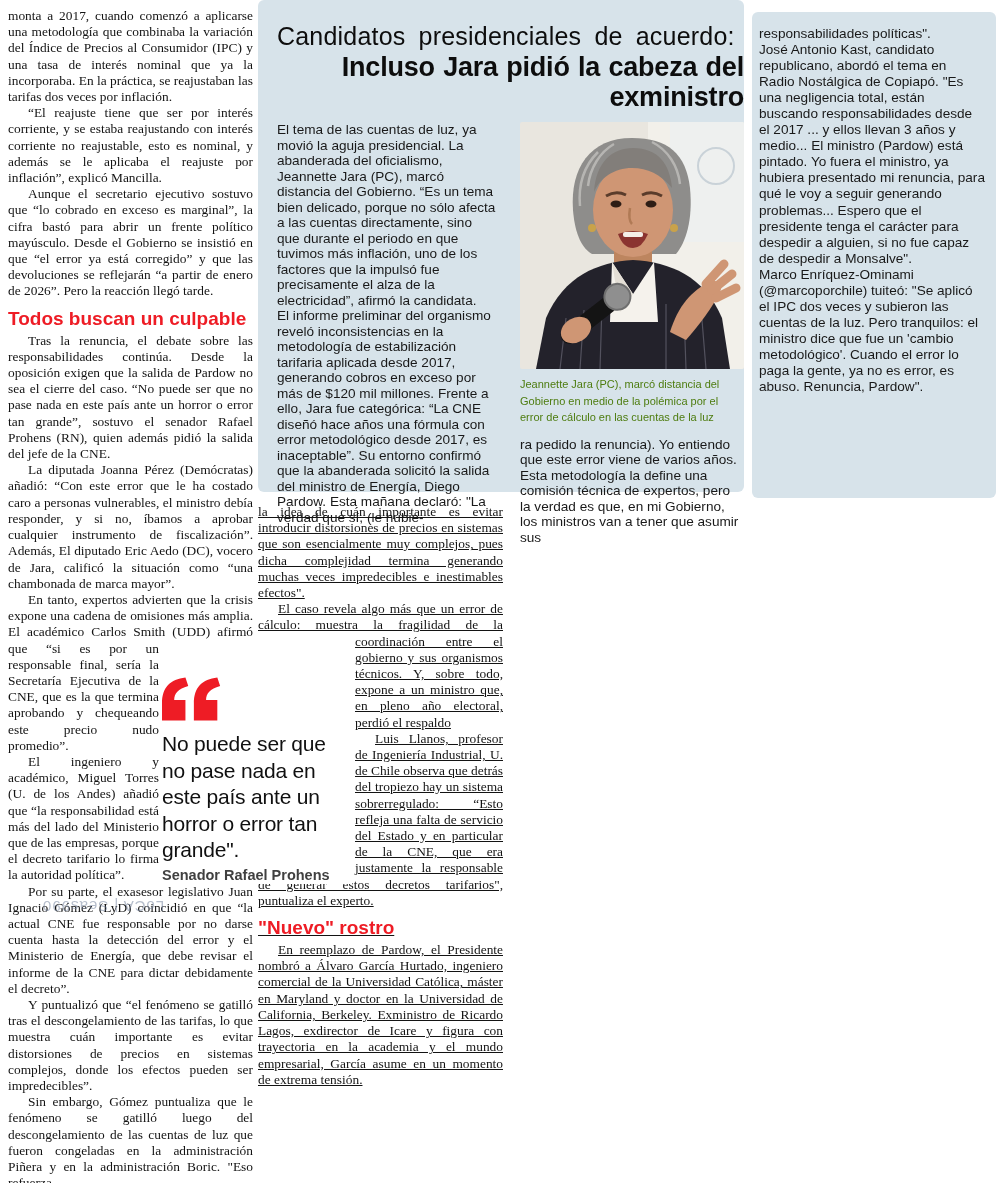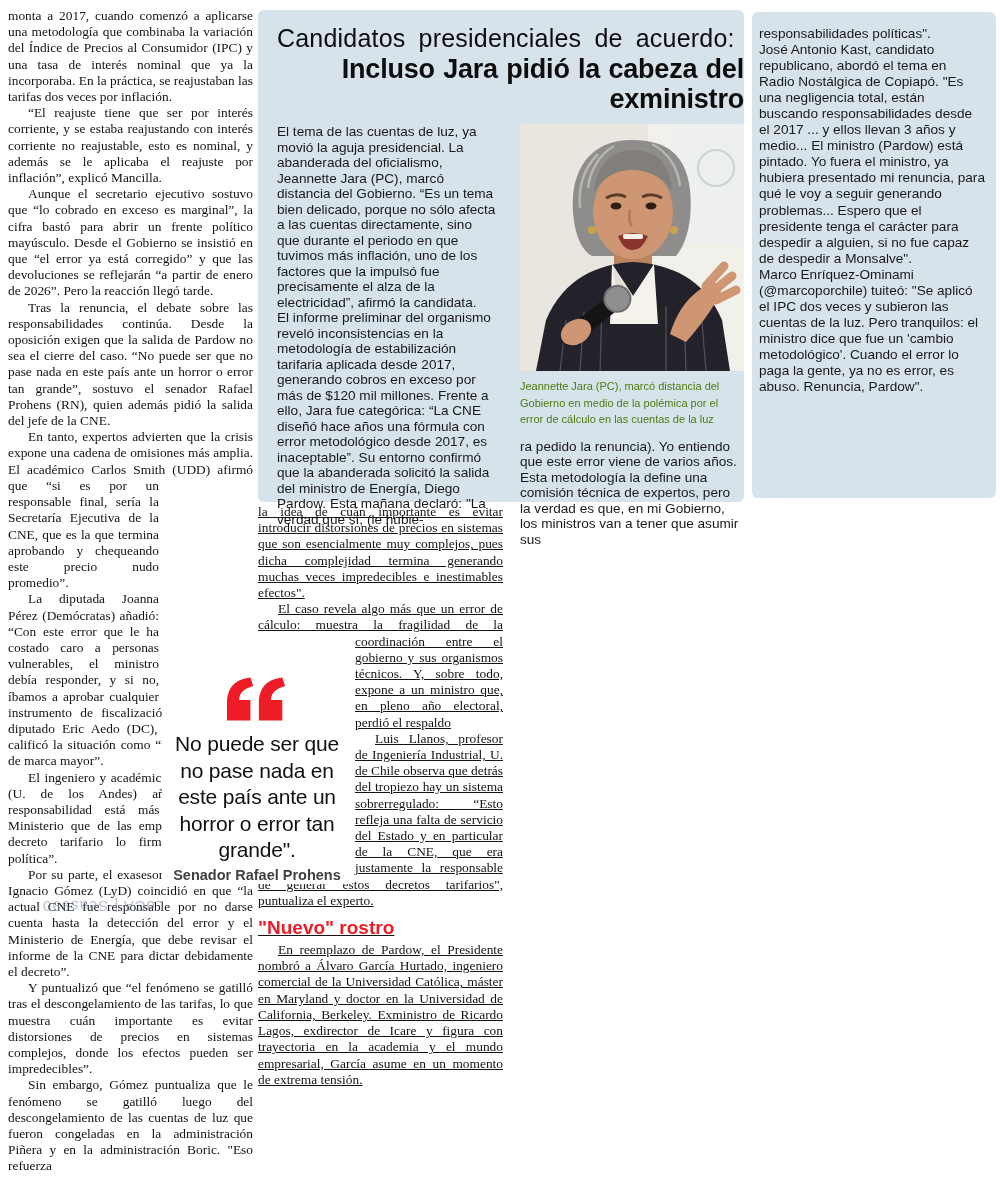--- a/index.html
+++ b/index.html
@@ -14,57 +14,58 @@
   .serif p{margin:0;}
   .ind{text-indent:20px;}
   .subhead{font-family:"Liberation Sans",sans-serif;font-weight:bold;font-size:19px;
            line-height:22px;color:#ee1c25;margin:8px 0 3px 0;text-indent:0;}
   .col-left{position:absolute;left:8px;top:8px;width:245px;}
   .col-mid{position:absolute;left:258px;top:504px;width:245px;text-decoration:underline;}
   .spacer-r{float:right;width:88px;height:225px;margin-left:6px;}
   .spacer-l{float:left;width:90px;height:240px;margin-right:7px;}
 
   
-  .feature-box{position:absolute;left:258px;top:10px;width:486px;height:492px;
-    background:#d7e3ea;border-radius:6px;box-sizing:border-box;padding:14px 0 0 19px;}
+  .feature-box{position:absolute;left:258px;top:0;width:486px;height:492px;
+    background:#d7e3ea;border-radius:6px;box-sizing:border-box;padding:22px 0 0 19px;}
   .kicker{font-size:25px;line-height:28px;color:#0d0d0d;word-spacing:6px;letter-spacing:.2px;}
   .headline{font-size:27px;line-height:30px;font-weight:bold;color:#0d0d0d;
     margin:2px 0 0 0;letter-spacing:-.2px;word-spacing:1px;text-align:right;}
   .feature-cols{display:flex;gap:24px;margin-top:10px;}
   .fcol1{width:224px;}
   .fcol2{width:224px;}
   .fbody{font-size:13.6px;line-height:15.5px;color:#191919;text-align:left;}
   figure.photo{margin:0;width:224px;height:247px;overflow:hidden;border-radius:2px;}
   figcaption{font-size:11px;line-height:16.6px;margin-top:7px;color:#4d7c0f;}
   .fcol2 .fbody{margin-top:11px;}
 
   
   .side-panel{position:absolute;left:752px;top:12px;width:244px;height:486px;
     background:#d7e3ea;border-radius:6px;box-sizing:border-box;padding:14px 11px 0 7px;}
   .side-panel p{font-size:13.6px;line-height:16.05px;color:#191919;}
 
   
-  .pullquote{position:absolute;left:162px;top:676px;width:190px;background:#ffffff;text-align:center;}
+  .pullquote{position:absolute;left:162px;top:676px;width:190px;background:#ffffff;}
   .qmark{height:46px;}
   .qtext{font-size:21px;line-height:26.5px;color:#101010;margin-top:9px;letter-spacing:-.2px;}
   .qattr{font-size:14.5px;font-weight:bold;color:#404040;margin-top:2px;line-height:18px;}
 
   .watermark{position:absolute;left:42px;top:898px;transform:rotate(180deg);
     font-size:15px;letter-spacing:1px;color:rgba(108,124,152,0.5);white-space:nowrap;}
 </style>
 </head>
 <body>
 
 <div class="col-left serif">
   <p>monta a 2017, cuando comenzó a aplicarse una metodología que combinaba la variación del Índice de Precios al Consumidor (IPC) y una tasa de interés nominal que ya la incorporaba. En la práctica, se reajustaban las tarifas dos veces por inflación.</p>
   <p class="ind">“El reajuste tiene que ser por interés corriente, y se estaba reajustando con interés corriente no reajustable, esto es nominal, y además se le aplicaba el reajuste por inflación”, explicó Mancilla.</p>
   <p class="ind">Aunque el secretario ejecutivo sostuvo que “lo cobrado en exceso es marginal”, la cifra bastó para abrir un frente político mayúsculo. Desde el Gobierno se insistió en que “el error ya está corregido” y que las devoluciones se reflejarán “a partir de enero de 2026”. Pero la reacción llegó tarde.</p>
+  <h2 class="subhead">Todos buscan un culpable</h2>
   <p class="ind">Tras la renuncia, el debate sobre las responsabilidades continúa. Desde la oposición exigen que la salida de Pardow no sea el cierre del caso. “No puede ser que no pase nada en este país ante un horror o error tan grande”, sostuvo el senador Rafael Prohens (RN), quien además pidió la salida del jefe de la CNE.</p>
+  <p class="ind">La diputada Joanna Pérez (Demócratas) añadió: “Con este error que le ha costado caro a personas vulnerables, el ministro debía responder, y si no, íbamos a aprobar cualquier instrumento de fiscalización”. Además, El diputado Eric Aedo (DC), vocero de Jara, calificó la situación como “una chambonada de marca mayor”.</p>
   <p class="ind"><span>En tanto, expertos advierten que la crisis expone una cadena de omisiones más amplia. El académico Carlos Smith (UDD) afirmó que “si es por un </span><span class="spacer-r"></span><span>responsable final, sería la Secretaría Ejecutiva de la CNE, que es la que termina aprobando y chequeando este precio nudo promedio”.</span></p>
-  <p class="ind">La diputada Joanna Pérez (Demócratas) añadió: “Con este error que le ha costado caro a personas vulnerables, el ministro debía responder, y si no, íbamos a aprobar cualquier instrumento de fiscalización”. Además, El diputado Eric Aedo (DC), vocero de Jara, calificó la situación como “una chambonada de marca mayor”.</p>
   <p class="ind">El ingeniero y académico, Miguel Torres (U. de los Andes) añadió que “la responsabilidad está más del lado del Ministerio que de las empresas, porque el decreto tarifario lo firma la autoridad política”.</p>
   <p class="ind">Por su parte, el exasesor legislativo Juan Ignacio Gómez (LyD) coincidió en que “la actual CNE fue responsable por no darse cuenta hasta la detección del error y el Ministerio de Energía, que debe revisar el informe de la CNE para dictar debidamente el decreto”.</p>
   <p class="ind">Y puntualizó que “el fenómeno se gatilló tras el descongelamiento de las tarifas, lo que muestra cuán importante es evitar distorsiones de precios en sistemas complejos, donde los efectos pueden ser impredecibles”.</p>
   <p class="ind">Sin embargo, Gómez puntualiza que le fenómeno se gatilló luego del descongelamiento de las cuentas de luz que fueron congeladas en la administración Piñera y en la administración Boric. "Eso refuerza</p>
 </div>
 
 <div class="feature-box">
   <div class="kicker">Candidatos presidenciales de acuerdo:</div>
   <h1 class="headline">Incluso Jara pidió la cabeza del exministro</h1>
   <div class="feature-cols">

